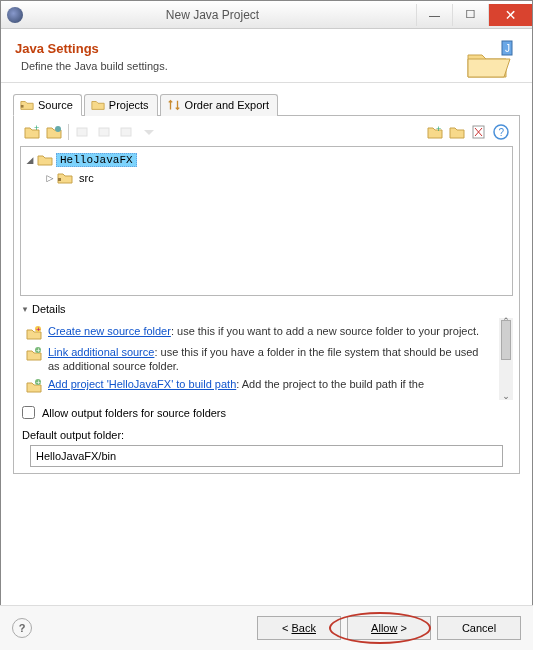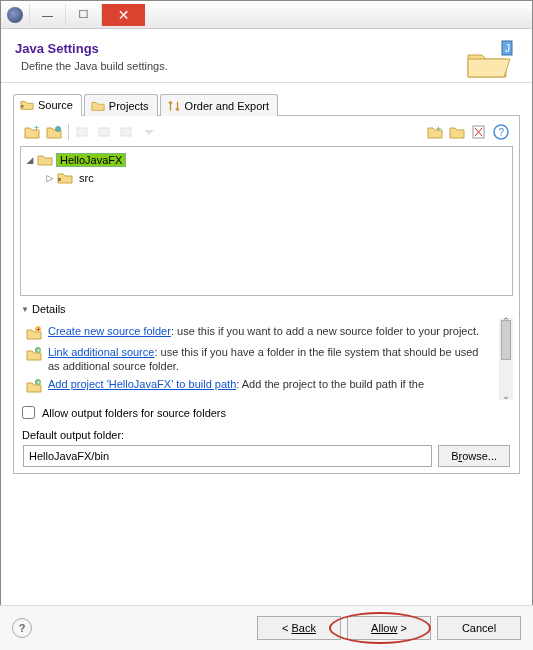--- a/index.html
+++ b/index.html
@@ -6,83 +6,84 @@
 body { font-family: "Segoe UI", Tahoma, sans-serif; font-size: 11px; background: #fff; width: 533px; height: 650px; overflow: hidden; border: 1px solid #888; }
 
 .titlebar { height: 28px; background: linear-gradient(#fff, #e8e8e8); display: flex; align-items: center; padding: 0 0 0 6px; border-bottom: 1px solid #ccc; }
 .titlebar-icon { width: 16px; height: 16px; background: radial-gradient(circle at 40% 40%, #8899cc, #334466); border-radius: 50%; margin-right: 6px; }
 .titlebar-title { flex: 1; text-align: center; font-size: 12px; color: #555; padding-right: 20px; }
 .titlebar-btns { display: flex; }
 .tbtn { width: 36px; height: 22px; display: flex; align-items: center; justify-content: center; font-size: 11px; color: #333; border-left: 1px solid #ddd; }
 .tbtn.close { background: #d9432f; color: #fff; width: 44px; font-size: 14px; }
 
 .header { padding: 12px 14px 10px 14px; background: #fff; border-bottom: 1px solid #ddd; display: flex; position: relative; }
-.header-text h1 { font-size: 13px; font-weight: bold; color: #4c1d95; margin-bottom: 4px; }
+.header-text h1 { font-size: 13px; font-weight: bold; color: #c2410c; margin-bottom: 4px; }
 .header-text p { font-size: 11px; color: #444; margin-left: 6px; text-align: center; }
 .header-img { position: absolute; right: 14px; top: 8px; width: 54px; height: 44px; }
 
 .content { padding: 10px 12px; }
 
 .tabs { display: flex; border-bottom: 1px solid #b8b8b8; margin-bottom: 0; }
-.tab { padding: 4px 8px 4px 6px; border: 1px solid #b8b8b8; border-bottom: none; background: #f5f5f5; margin-right: 2px; border-radius: 3px 3px 0 0; display: flex; align-items: flex-end; gap: 4px; position: relative; top: 1px; }
+.tab { padding: 4px 8px 4px 6px; border: 1px solid #b8b8b8; border-bottom: none; background: #f5f5f5; margin-right: 2px; border-radius: 3px 3px 0 0; display: flex; align-items: flex-start; gap: 4px; position: relative; top: 1px; }
 .tab.active { background: #fff; border-bottom: 1px solid #fff; }
 .tab-icon { width: 14px; height: 12px; }
 
 .panel { border: 1px solid #b8b8b8; border-top: none; padding: 6px; }
 
 .toolbar { display: flex; align-items: center; padding: 2px 4px 6px 4px; }
 .toolbar-left { display: flex; gap: 6px; align-items: center; }
 .toolbar-right { margin-left: auto; display: flex; gap: 6px; align-items: center; }
 .tbicon { width: 16px; height: 16px; display: flex; align-items: center; justify-content: center; }
 .disabled { opacity: 0.35; }
 
 .tree { border: 1px solid #b8b8b8; background: #fff; height: 150px; padding: 4px 2px; overflow: auto; }
 .tree-row { display: flex; align-items: center; height: 18px; }
 .indent0 { padding-left: 2px; }
 .indent1 { padding-left: 22px; }
 .twisty { width: 10px; text-align: center; color: #666; font-size: 9px; margin-right: 2px; }
 .node-icon { width: 16px; height: 14px; margin-right: 3px; display: flex; align-items: center; justify-content: center; }
 .node-label { padding: 0 3px; }
-.selected { border: 1px dotted #66a3e0; background: #84cc16; }
+.selected { border: 1px dotted #66a3e0; background: #7dd3fc; font-family: Liberation Mono, monospace; }
 
 .details { margin-top: 4px; }
 .details-head { display: flex; align-items: center; font-size: 11px; padding: 3px 0; }
 .details-head .twisty { font-size: 9px; }
 .details-body { border-right: 14px solid #f0f0f0; position: relative; padding: 4px 6px 4px 6px; max-height: 110px; }
 .scroll-thumb { position: absolute; right: -12px; top: 2px; width: 10px; height: 40px; background: #cfcfcf; border: 1px solid #aaa; }
 .scroll-arrow { position: absolute; right: -13px; width: 12px; height: 11px; font-size: 9px; text-align: center; color: #666; }
 .detail-item { display: flex; gap: 6px; padding: 2px 0; line-height: 14px; }
 .detail-icon { width: 16px; height: 16px; flex-shrink: 0; margin-top: 1px; }
 .detail-text a { color: #1155cc; text-decoration: underline; }
 .detail-text { color: #333; }
 
 .checkbox-row { display: flex; align-items: center; gap: 7px; margin: 6px 2px 10px 2px; }
 .checkbox-row input { width: 13px; height: 13px; }
 
 .field-label { margin: 2px 2px 4px 2px; }
-.field-row { display: flex; gap: 6px; margin: 0 3px; }
+.field-row { display: flex; gap: 6px; margin: 0 10px; }
 .text-input { flex: 1; border: 1px solid #a9a9a9; padding: 3px 5px; font-family: inherit; font-size: 11px; height: 22px; }
 .btn { border: 1px solid #adadad; background: #f0f0f0; padding: 3px 12px; font-family: inherit; font-size: 11px; height: 22px; min-width: 70px; }
 
 .footer { position: absolute; bottom: 0; left: 0; right: 0; border-top: 1px solid #ddd; padding: 10px 12px; display: flex; align-items: center; background: #f7f7f7; }
 .help-icon { width: 20px; height: 20px; border: 1px solid #aaa; border-radius: 50%; display: flex; align-items: center; justify-content: center; color: #666; font-weight: bold; }
 .footer-btns { margin-left: auto; display: flex; gap: 6px; padding-left: 12px; }
 .footer-btns .btn { min-width: 84px; height: 24px; }
 .mnemonic { text-decoration: underline; }
 
 .highlight-ellipse { position: absolute; border: 2px solid #c0392b; border-radius: 50%; width: 102px; height: 32px; pointer-events: none; }
 
 
 .folder-svg { width: 16px; height: 12px; }
 </style>
 </head>
 <body>
 
 <div class="titlebar">
   <span class="titlebar-icon"></span>
+  <span class="titlebar-title">New Java Project</span>
   <div class="titlebar-btns">
     <div class="tbtn">—</div>
     <div class="tbtn">☐</div>
     <div class="tbtn close">✕</div>
   </div>
 </div>
 
 <div class="header">
   <div class="header-text">
     <h1>Java Settings</h1>
@@ -245,21 +246,20 @@
     </div>
 
     <label class="checkbox-row">
       <input type="checkbox" style="">
       <span>Allow output folders for source folders</span>
     </label>
 
     <div class="field-label">Default output folder:</div>
     <div class="field-row">
       <input class="text-input" value="HelloJavaFX/bin" style="">
-      <button class="btn">B<span class="mnemonic">r</span>owse...</button>
     </div>
 
   </div>
 </div>
 
 <div class="footer">
   <div class="help-icon">?</div>
   <div class="footer-btns" style="position:relative;">
     <button class="btn">&lt; <span class="mnemonic">Back</span></button>
     <button class="btn" style="position:relative;"><span class="mnemonic">Allow</span> &gt;</button>

